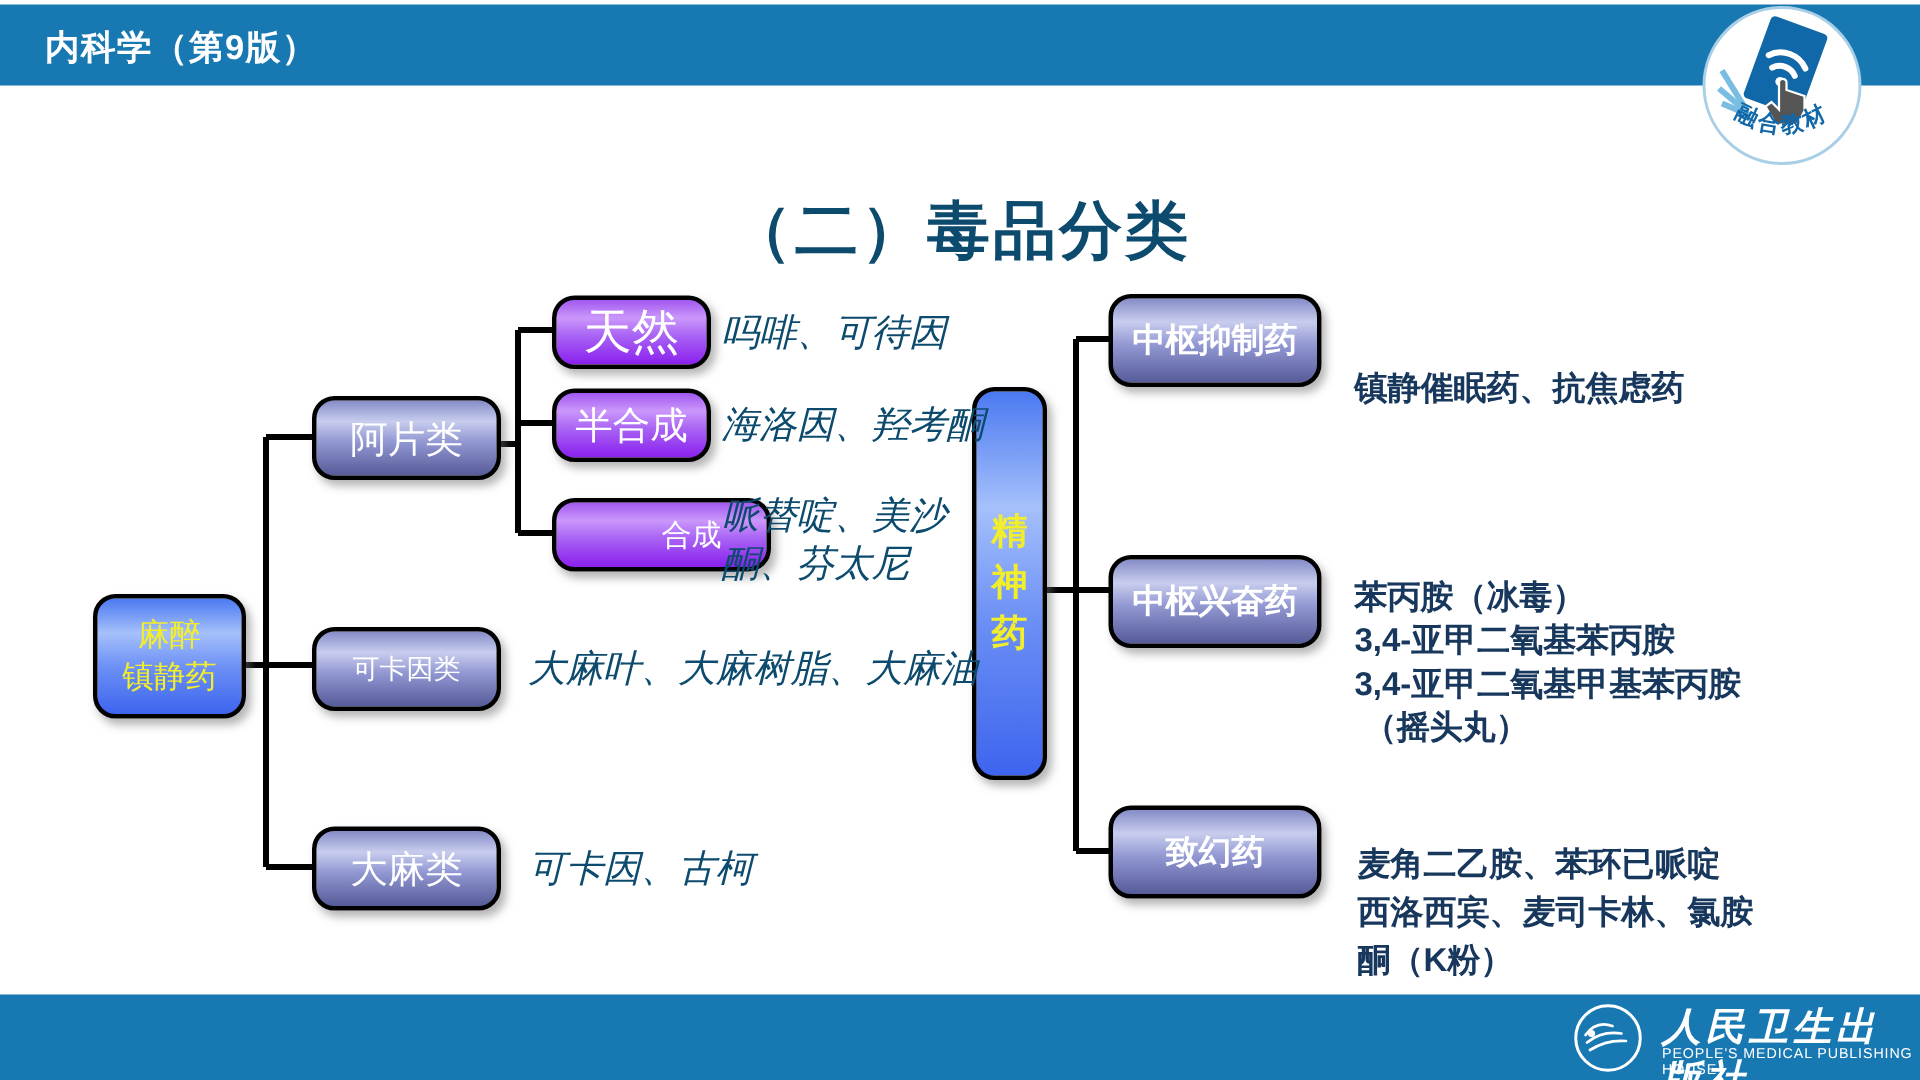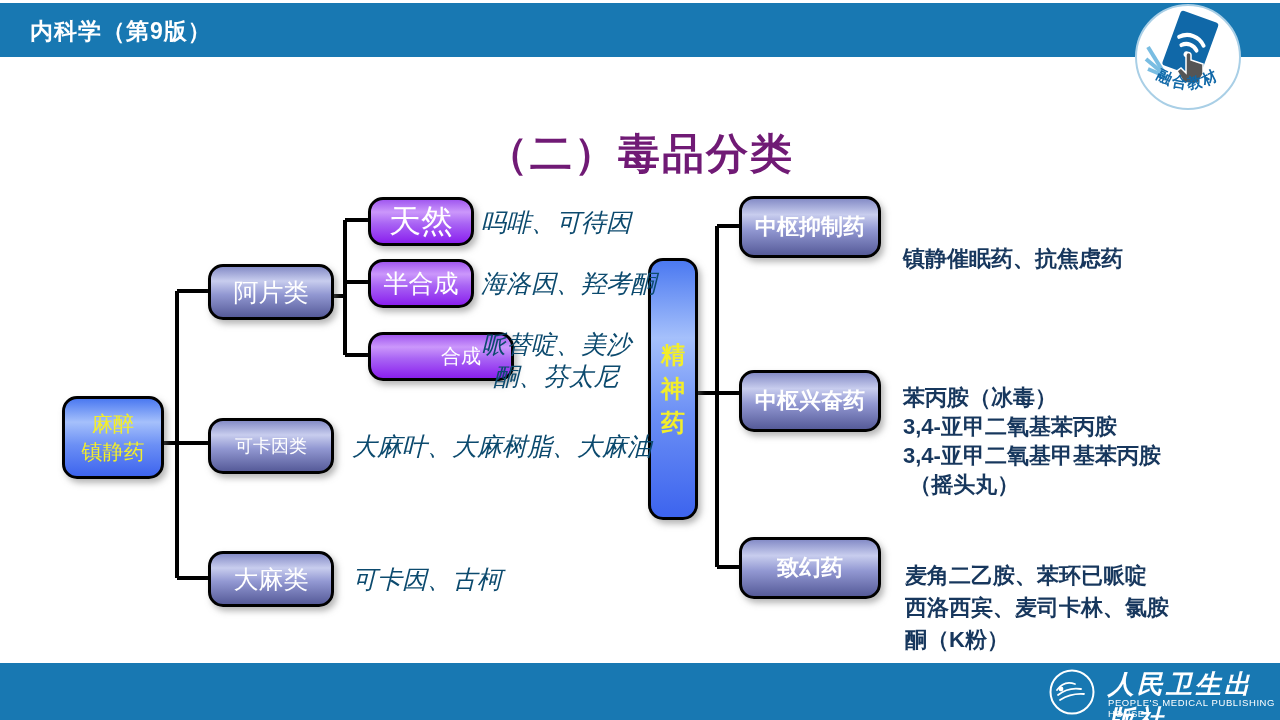--- a/index.html
+++ b/index.html
@@ -7,31 +7,31 @@
     width:1280px;height:720px;position:relative;overflow:hidden;
     background:#ffffff;
     font-family:"Liberation Sans","DejaVu Sans",sans-serif;
   }
   
   .top-bar{position:absolute;left:0;top:3px;width:1280px;height:54px;background:#1878b2;}
   .book-title{position:absolute;left:30px;top:16px;color:#ffffff;font-size:23px;font-weight:bold;letter-spacing:1px;}
   .bottom-bar{position:absolute;left:0;top:663px;width:1280px;height:57px;background:#1878b2;}
   
   .slide-title{position:absolute;left:0;top:126px;width:1280px;text-align:center;
-    color:#701a75;font-size:42px;font-weight:bold;letter-spacing:2px;}
+    color:#0c4a6e;font-size:42px;font-weight:bold;letter-spacing:2px;}
   
   .connectors{position:absolute;left:0;top:0;z-index:1;}
   
   .box{position:absolute;z-index:2;border:3px solid #000;border-radius:15px;
     display:flex;align-items:center;justify-content:center;text-align:center;
     color:#fff;box-shadow:3px 4px 6px rgba(110,110,110,.5);}
   .slate{background:linear-gradient(180deg,#858cc7 0%,#c8cdee 28%,#9298d2 55%,#565b99 100%);}
   .purple{background:linear-gradient(180deg,#a158f0 0%,#cb97fb 28%,#a964f4 55%,#8a1fee 100%);}
   .blue{background:linear-gradient(180deg,#4b79f1 0%,#a5c0fb 30%,#6b8ff5 60%,#3d64ee 100%);}
-  .pre{white-space:pre-line;text-align:center;}
+  .pre{white-space:pre-line;}
   .prewrap{white-space:pre-wrap;}
   .yellow{color:#f3ee2a;}
   
   .ann{position:absolute;z-index:2;color:#0c4a6e;font-size:25px;line-height:32px;font-style:italic;}
   .ann-bold{position:absolute;z-index:2;color:#17375d;font-size:22px;font-weight:bold;line-height:29px;margin-top:32px;}
   
   .fusion-logo{position:absolute;left:1134px;top:3px;z-index:3;}
   
   .pub-logo{position:absolute;left:1048px;top:668px;z-index:3;}
   .pub-cn{position:absolute;left:1108px;top:667px;z-index:3;color:#fff;

